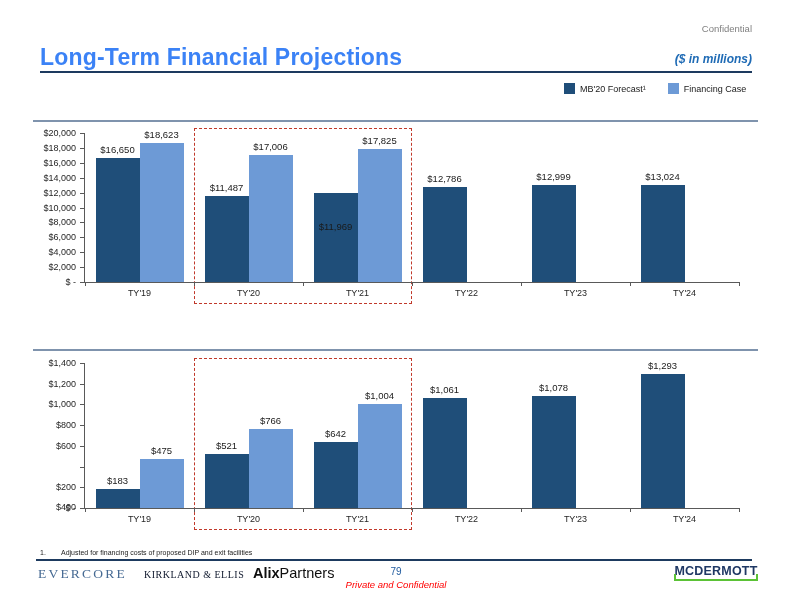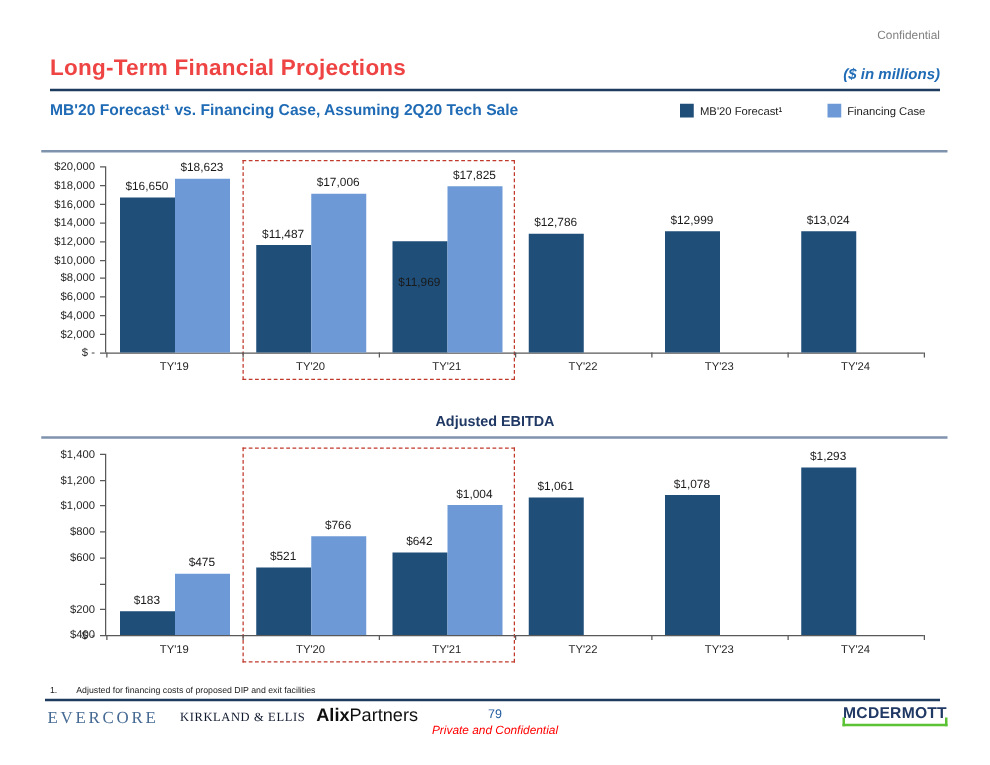--- a/index.html
+++ b/index.html
@@ -1,26 +1,26 @@
 <!DOCTYPE html>
 <html><head>
 <meta charset="utf-8">
 <style>
   * { margin:0; padding:0; box-sizing:border-box; }
   html,body { width:792px; height:612px; background:#fff; }
   body { font-family:"Liberation Sans", sans-serif; }
   .slide { position:relative; width:792px; height:612px; background:#fff; overflow:hidden; }
 
   .confidential { position:absolute; top:23px; right:40px; font-size:9.5px; color:#808080; }
-  .page-title { position:absolute; top:44px; left:40px; font-size:18px; font-weight:bold; color:#ef4444; letter-spacing:0.2px; }
+  .page-title { position:absolute; top:44px; left:40px; font-size:23px; font-weight:bold; color:#3b82f6; letter-spacing:0.2px; }
   .units-note { position:absolute; top:52px; right:40px; font-size:12px; font-weight:bold; font-style:italic; color:#1F6BB5; }
   .title-rule { position:absolute; top:71px; left:40px; width:712px; height:2px; background:#1D3A5F; }
   .subtitle { position:absolute; top:81px; left:40px; font-size:12.5px; font-weight:bold; color:#1F6BB5; }
 
-  .legend { position:absolute; top:83px; left:544px; display:flex; gap:36px; }
+  .legend { position:absolute; top:83px; left:564px; display:flex; gap:22px; }
   .legend-item { display:flex; align-items:center; gap:5px; }
   .legend-swatch { width:11px; height:11px; display:inline-block; }
   .legend-label { font-size:9px; color:#1a1a1a; white-space:nowrap; }
 
   .chart-title { position:absolute; left:35px; width:722px; text-align:center; font-size:11.5px; font-weight:bold; color:#1F3864; }
   .chart-rule { position:absolute; left:33px; width:725px; height:2px; background:#7F93AD; }
   .chart-canvas { position:absolute; left:35px; width:722px; height:210px; }
 
   .axis { position:absolute; background:#595959; }
   .tick { position:absolute; background:#595959; }
@@ -50,21 +50,20 @@
 </style>
 </head>
 <body>
 
 <div class="slide">
 
   <div class="confidential">Confidential</div>
   <div class="page-title">Long-Term Financial Projections</div>
   <div class="units-note">($ in millions)</div>
   <div class="title-rule"></div>
-  <div class="subtitle">MB'20 Forecast¹ vs. Financing Case, Assuming 2Q20 Tech Sale</div>
 
   <div class="legend" id="legend">
       <div class="legend-item">
         <span class="legend-swatch" style="background: rgb(31, 78, 121);"></span>
         <span class="legend-label">MB'20 Forecast¹</span>
       </div>
       <div class="legend-item">
         <span class="legend-swatch" style="background: rgb(109, 154, 214);"></span>
         <span class="legend-label">Financing Case</span>
       </div>
@@ -123,21 +122,20 @@
       <div class="bar" style="left: 322.5px; top: 36.2037px; width: 44px; height: 132.796px; background: rgb(109, 154, 214);"></div>
       <div class="bar-label" style="left: 299.5px; top: 22.2037px; width: 90px;">$17,825</div>
       <div class="xcat-label" style="left: 50px; top: 175px; width: 109px;">TY'19</div>
       <div class="xcat-label" style="left: 159px; top: 175px; width: 109px;">TY'20</div>
       <div class="xcat-label" style="left: 268px; top: 175px; width: 109px;">TY'21</div>
       <div class="xcat-label" style="left: 377px; top: 175px; width: 109px;">TY'22</div>
       <div class="xcat-label" style="left: 486px; top: 175px; width: 109px;">TY'23</div>
       <div class="xcat-label" style="left: 595px; top: 175px; width: 109px;">TY'24</div>
     </div>
 
-  <div class="chart-title" style="top:332px">Adjusted EBITDA</div>
   <div class="chart-rule" style="top:349px"></div>
   <div class="chart-canvas" id="chart-1" style="top:343px">
       <div class="hl-box" style="left: 159px; top: 15px; width: 218px; height: 172px;"></div>
       <div class="axis" style="left: 49px; top: 20px; width: 1px; height: 145px;"></div>
       <div class="tick" style="left: 45px; top: 165px; width: 4px; height: 1px;"></div>
       <div class="ytick-label" style="left: 0px; top: 160px; width: 41px;">$ -</div>
       <div class="tick" style="left: 45px; top: 144.286px; width: 4px; height: 1px;"></div>
       <div class="ytick-label" style="left: 0px; top: 139.286px; width: 41px;">$200</div>
       <div class="tick" style="left: 45px; top: 123.571px; width: 4px; height: 1px;"></div>
       <div class="ytick-label" style="left: 0px; top: 118.571px; width: 41px; margin-top: 40px;">$400</div>

